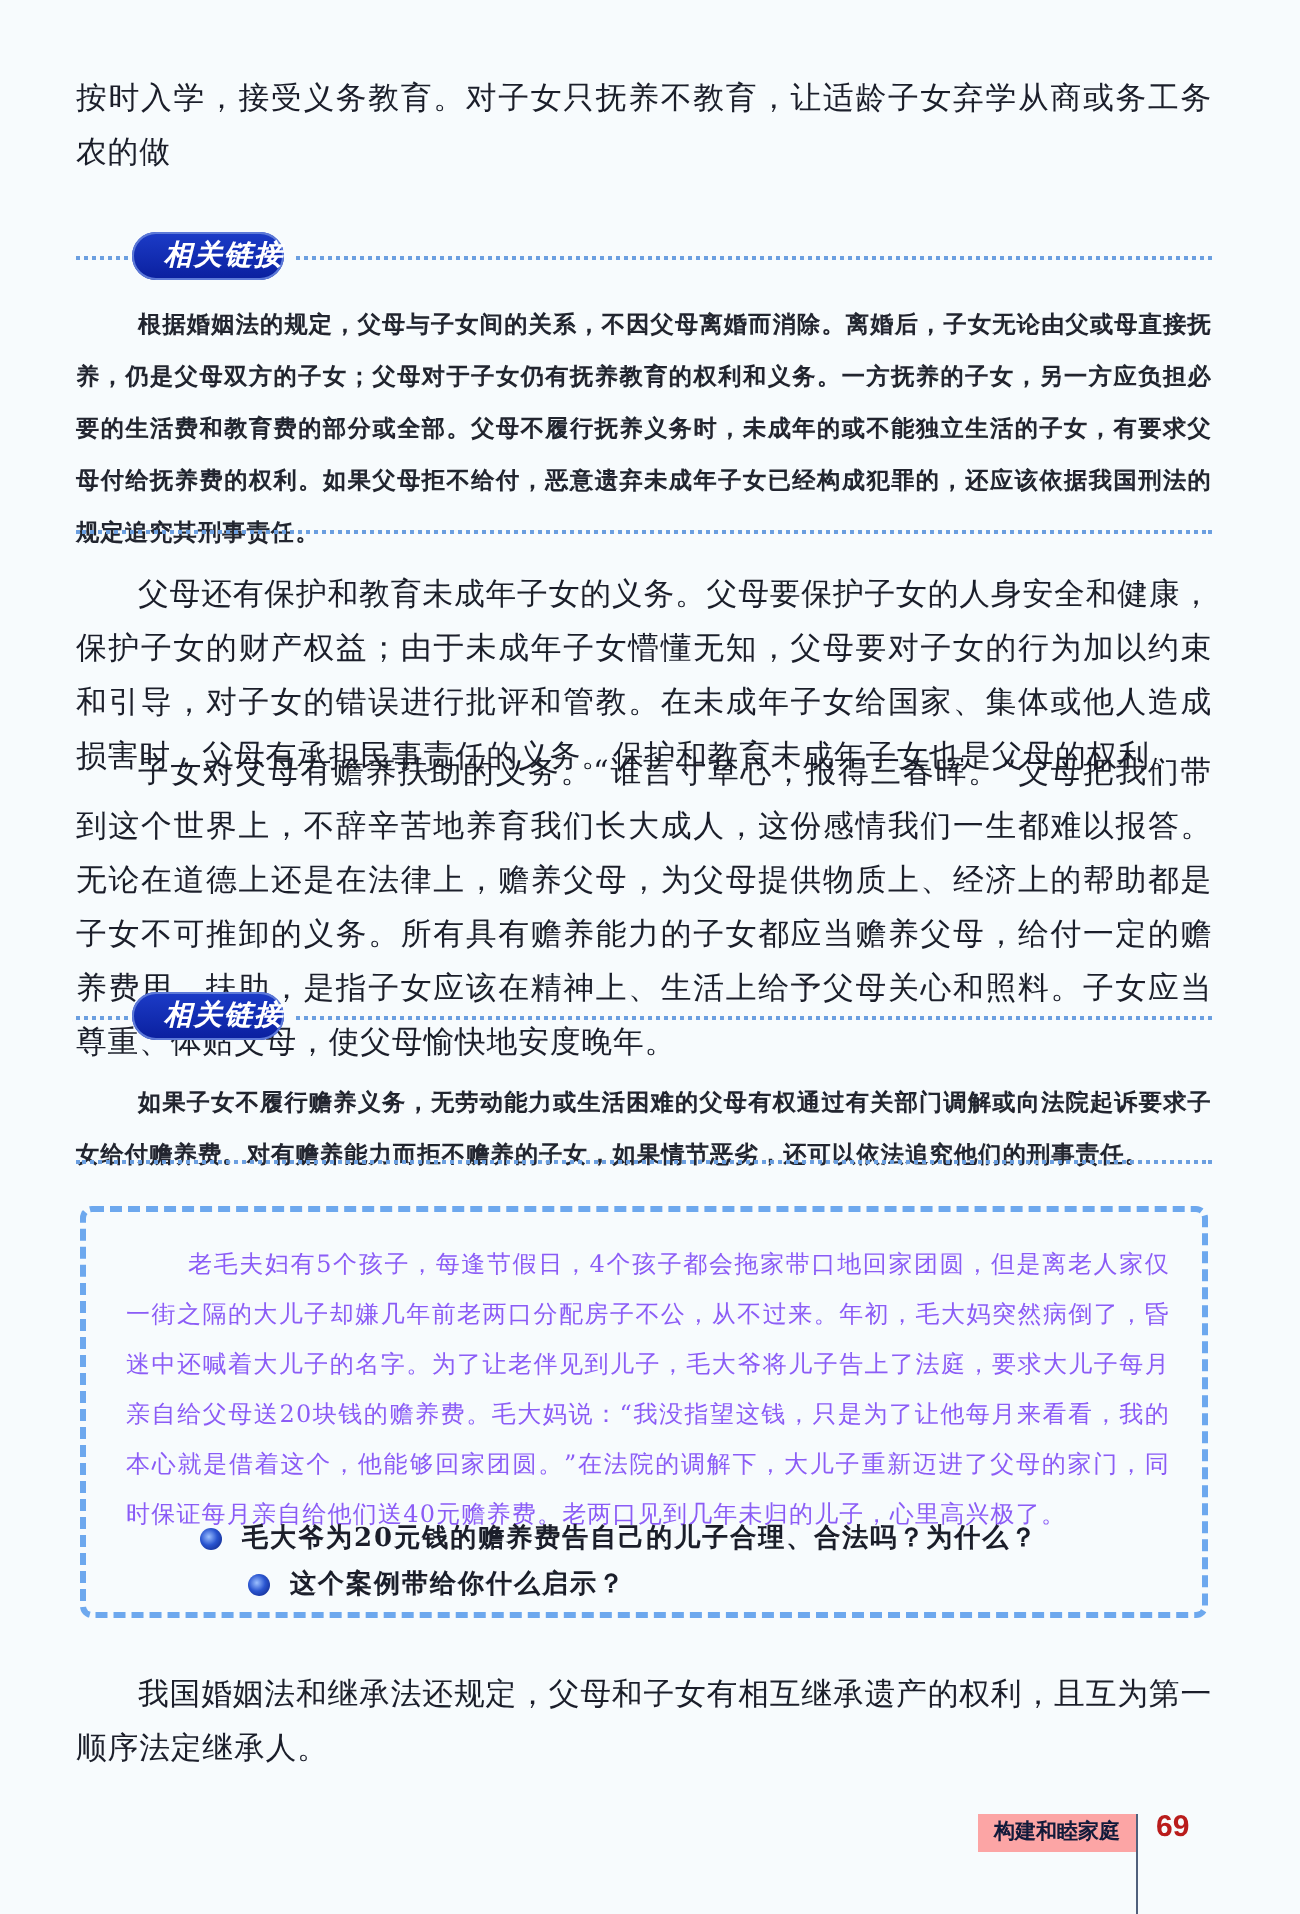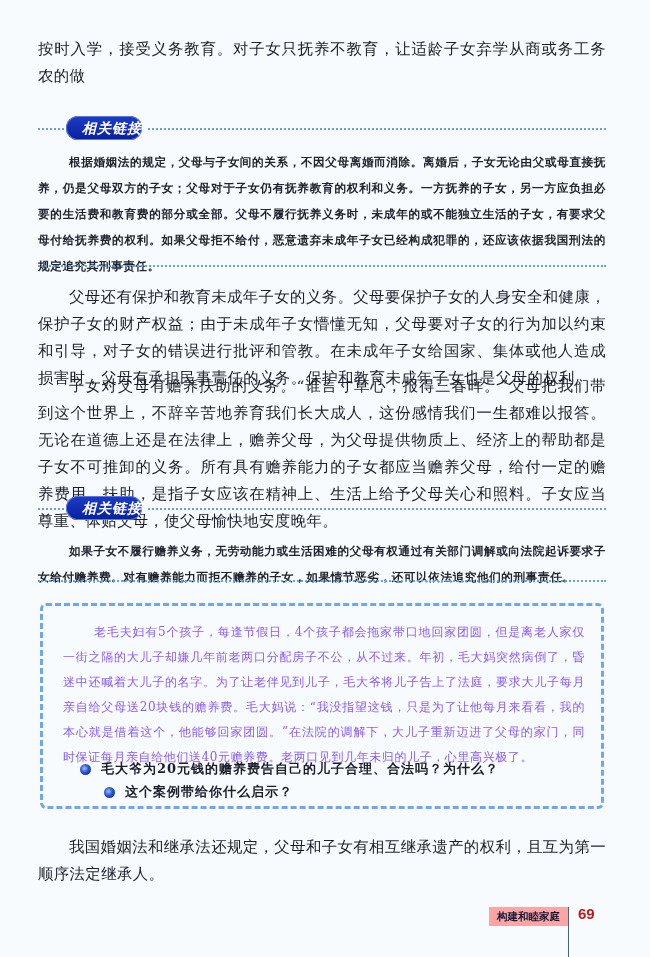--- a/index.html
+++ b/index.html
@@ -41,21 +41,21 @@
     border: 3px dashed #6da8ee;
     border-radius: 6px;
     box-sizing: border-box;
   }
   .case-text {
     position: absolute; left: 63px; width: 522px;
     font-size: 12px; line-height: 25px; letter-spacing: 0.6px;
     text-align: justify; color: #8b5cf6;
   }
   .q-item {
-    position: absolute; left: 80px; height: 22px;
+    position: absolute; left: 100px; height: 22px;
     display: flex; align-items: center;
     font-size: 13px; font-weight: bold; letter-spacing: 1px;
   }
   .bullet {
     width: 11px; height: 11px; border-radius: 50%;
     background: radial-gradient(circle at 40% 40%, #9cc0ff 0%, #2a55d0 45%, #0b1d7a 100%);
     margin-right: 10px; flex-shrink: 0;
   }
   .footer-tab {
     position: absolute; left: 489px; top: 907px; width: 79px; height: 19px;

